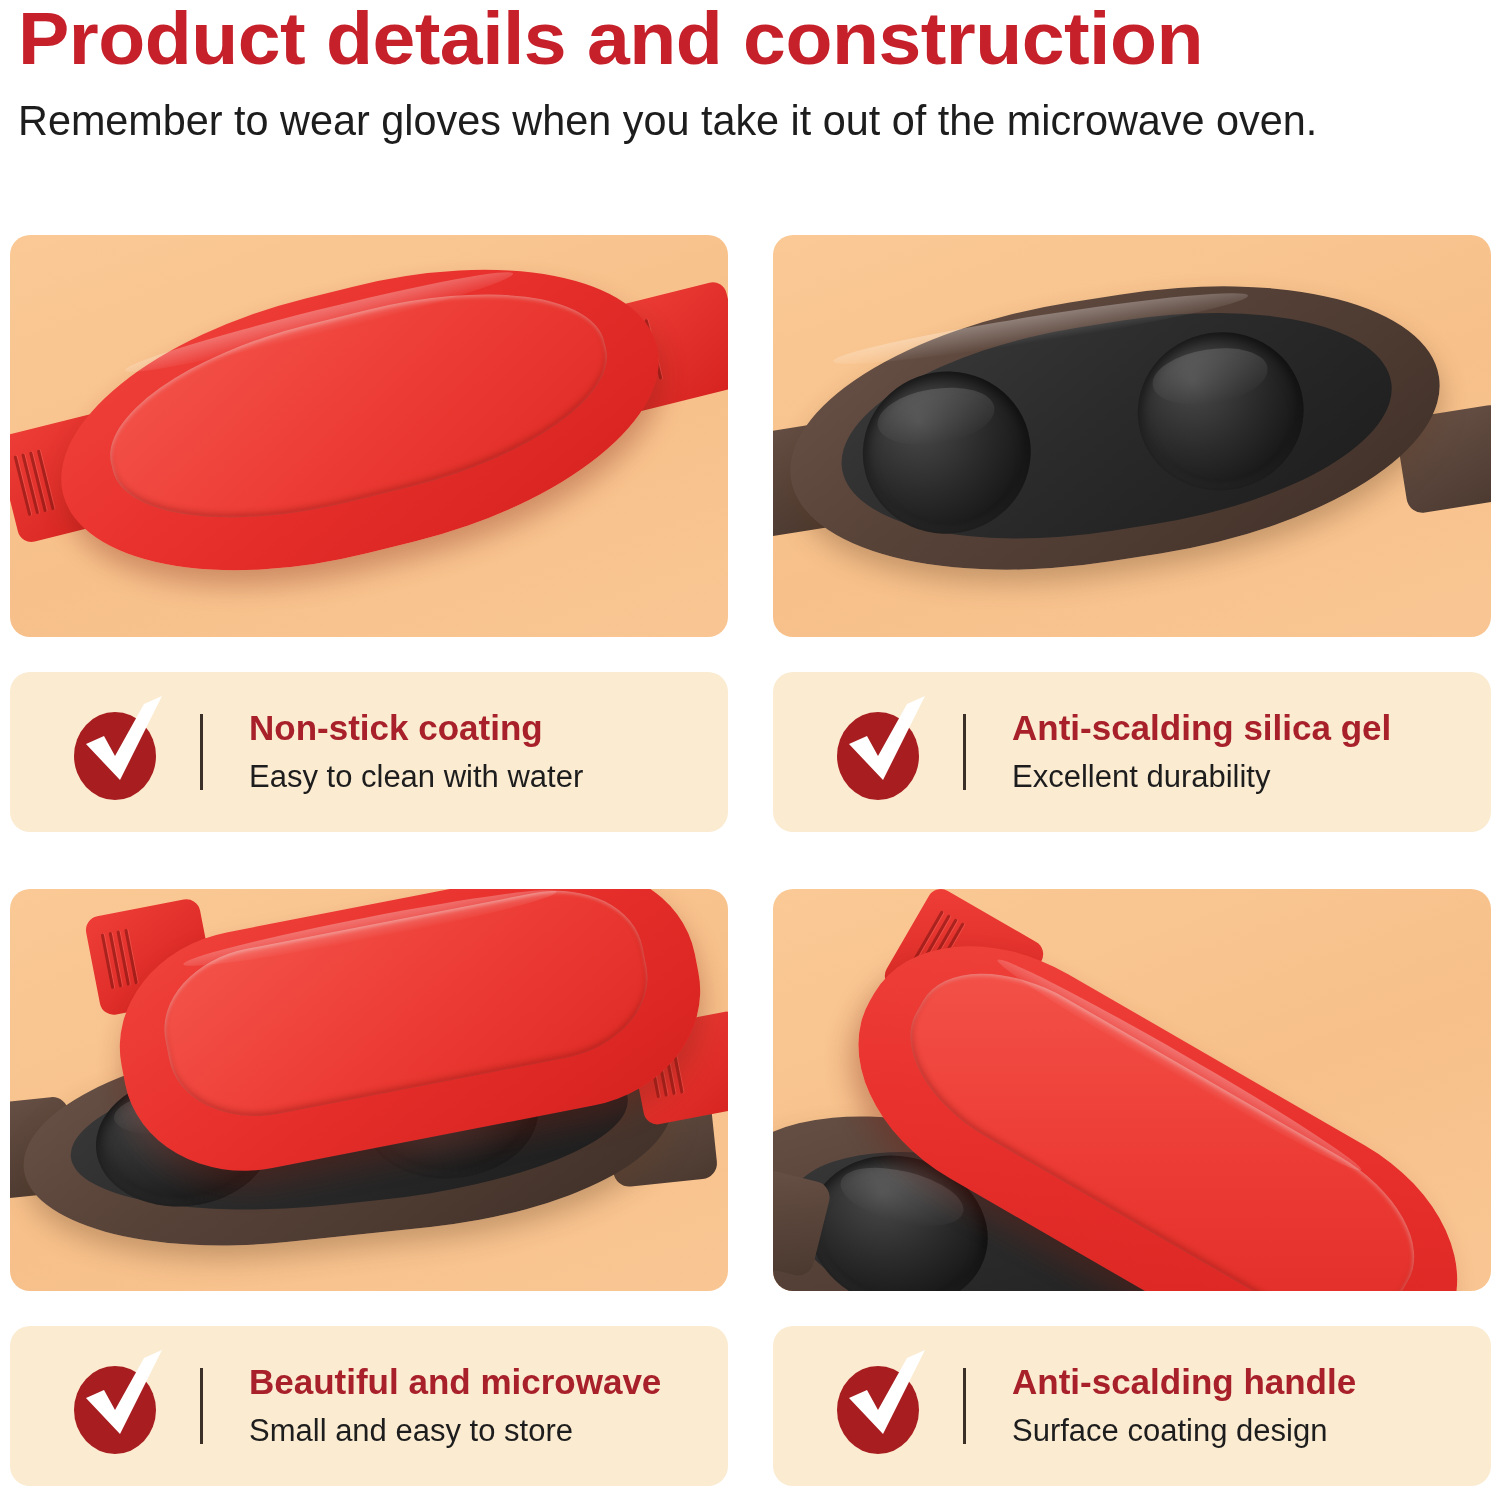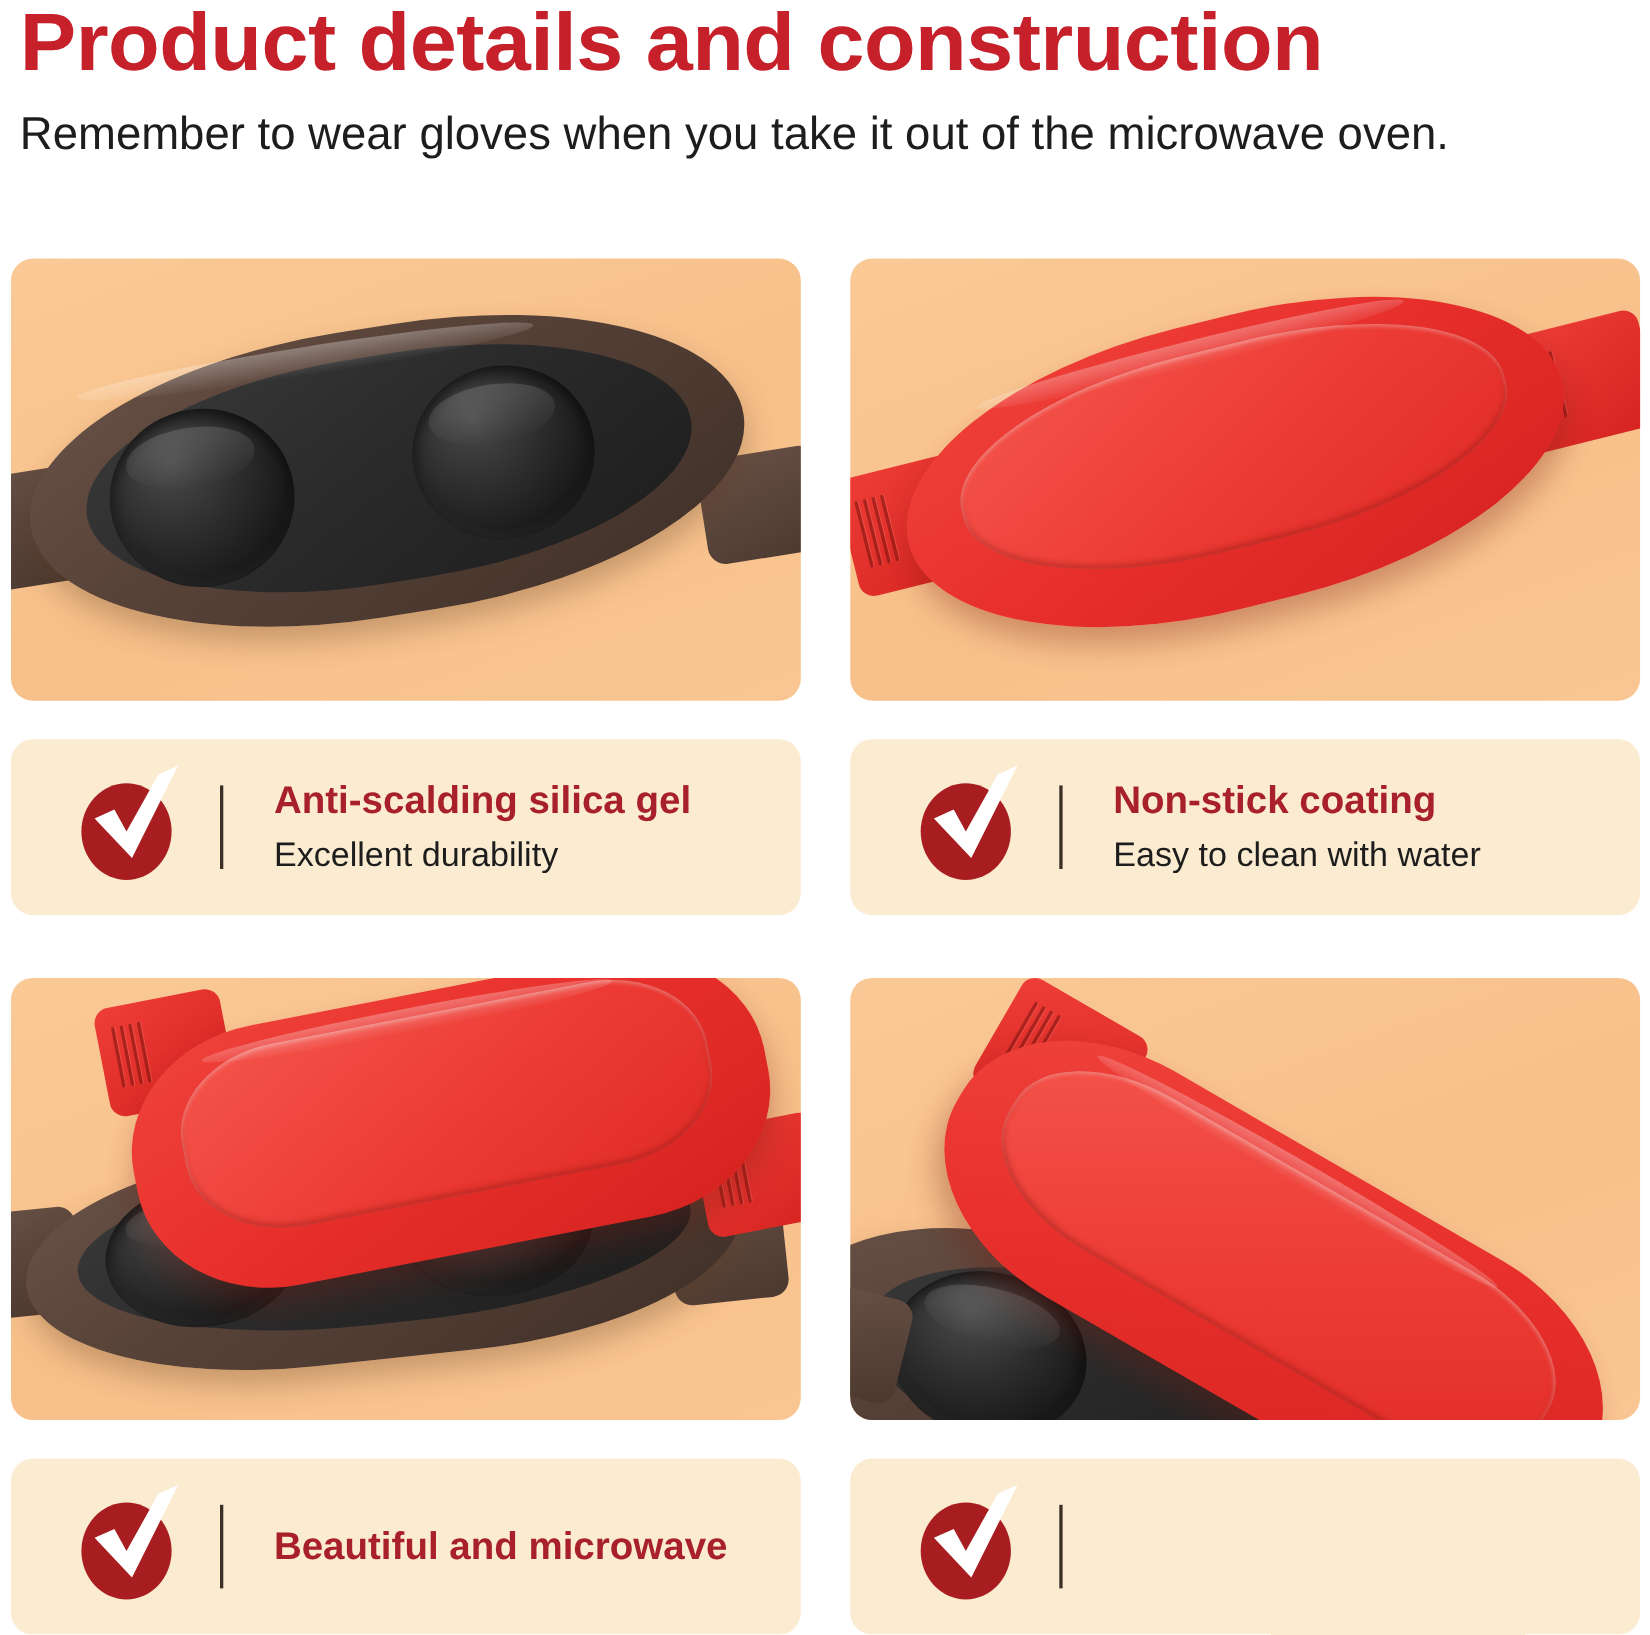--- a/index.html
+++ b/index.html
@@ -218,20 +218,60 @@
   <p class="page-subtitle">Remember to wear gloves when you take it out of the microwave oven.</p>
 </div>
 
 <div class="grid">
 
   <div class="row">
 
     <div class="col">
       <div class="photo-card">
         <div class="stage">
+          <div class="lid-handle" style="left:-4px; top:186px; width:128px; height:110px; transform:rotate(-14deg);">
+            <div class="ribs" style="left:14px; top:22px; height:62px;">
+              <i style="height:62px"></i>
+                <i style="height:62px"></i>
+                <i style="height:62px"></i>
+                <i style="height:62px"></i>
+            </div>
+          </div>
+          <div class="lid-handle" style="left:602px; top:58px; width:126px; height:108px; transform:rotate(-14deg);">
+            <div class="ribs" style="left:16px; top:20px; height:62px;">
+              <i style="height:62px"></i>
+                <i style="height:62px"></i>
+                <i style="height:62px"></i>
+                <i style="height:62px"></i>
+            </div>
+          </div>
+          <div class="lid-body" style="left:44px; top:54px; width:612px; height:262px; transform:rotate(-14deg);">
+            <div class="lid-plateau" style="left:54px; top:26px; width:508px; height:182px;"></div>
+            <div class="gloss" style="left:90px; top:14px; width:400px; height:24px;"></div>
+          </div>
+        </div>
+      </div>
+      <div class="caption-card">
+        <div class="check-badge">
+          <div class="disc"></div>
+          <svg viewBox="0 0 92 104" aria-hidden="true">
+            <path d="M16 50 L34 42 L45 62 L74 10 L92 2 L50 86 Z" fill="#ffffff"></path>
+          </svg>
+        </div>
+        <div class="divider"></div>
+        <div class="caption-text">
+          <div class="caption-title">Non-stick coating</div>
+          <div class="caption-sub">Easy to clean with water</div>
+        </div>
+      </div>
+    </div>
+
+    <div class="col">
+      <div class="photo-card">
+        <div class="stage">
 
           <div class="tab" style="left:-58px; top:196px; width:120px; height:104px; transform:rotate(-9deg);"></div>
           <div class="tab" style="left:628px; top:176px; width:110px; height:96px; transform:rotate(-9deg);"></div>
           <div class="tray-body" style="left:14px; top:62px; width:656px; height:262px; transform:rotate(-9deg);">
             <div class="tray-inner" style="left:52px; top:26px; width:556px; height:206px;">
               <div class="well" style="left:22px; top:22px; width:168px; height:162px;"></div>
               <div class="well" style="left:300px; top:26px; width:166px; height:158px;"></div>
             </div>
             <div class="gloss" style="left:60px; top:8px; width:420px; height:26px;"></div>
           </div>
@@ -244,145 +284,110 @@
             <path d="M16 50 L34 42 L45 62 L74 10 L92 2 L50 86 Z" fill="#ffffff"></path>
           </svg>
         </div>
         <div class="divider"></div>
         <div class="caption-text">
           <div class="caption-title">Anti-scalding silica gel</div>
           <div class="caption-sub">Excellent durability</div>
         </div>
       </div>
     </div>
+  </div>
+
+  <div class="row-gap"></div>
+
+  <div class="row">
 
     <div class="col">
       <div class="photo-card">
         <div class="stage">
-          <div class="lid-handle" style="left:-4px; top:186px; width:128px; height:110px; transform:rotate(-14deg);">
-            <div class="ribs" style="left:14px; top:22px; height:62px;">
-              <i style="height:62px"></i>
-                <i style="height:62px"></i>
-                <i style="height:62px"></i>
-                <i style="height:62px"></i>
-            </div>
-          </div>
-          <div class="lid-handle" style="left:602px; top:58px; width:126px; height:108px; transform:rotate(-14deg);">
-            <div class="ribs" style="left:16px; top:20px; height:62px;">
-              <i style="height:62px"></i>
-                <i style="height:62px"></i>
-                <i style="height:62px"></i>
-                <i style="height:62px"></i>
-            </div>
-          </div>
-          <div class="lid-body" style="left:44px; top:54px; width:612px; height:262px; transform:rotate(-14deg);">
-            <div class="lid-plateau" style="left:54px; top:26px; width:508px; height:182px;"></div>
-            <div class="gloss" style="left:90px; top:14px; width:400px; height:24px;"></div>
+
+          <div class="tab" style="left:-48px; top:212px; width:110px; height:96px; transform:rotate(-6deg);"></div>
+          <div class="tab" style="left:600px; top:202px; width:104px; height:92px; transform:rotate(-6deg);"></div>
+          <div class="tray-body" style="left:12px; top:146px; width:652px; height:200px; transform:rotate(-6deg); border-radius:42%/54%;">
+            <div class="tray-inner" style="left:48px; top:18px; width:560px; height:150px;">
+              <div class="well" style="left:26px; top:6px; width:176px; height:130px;"></div>
+              <div class="well" style="left:296px; top:10px; width:174px; height:126px;"></div>
+            </div>
+          </div>
+
+          <div class="lid-handle" style="left:82px; top:18px; width:116px; height:100px; transform:rotate(-11deg);">
+            <div class="ribs" style="left:14px; top:18px;">
+              <i style="height:56px"></i>
+                <i style="height:56px"></i>
+                <i style="height:56px"></i>
+                <i style="height:56px"></i>
+            </div>
+          </div>
+          <div class="lid-handle" style="left:626px; top:130px; width:112px; height:98px; transform:rotate(-11deg);">
+            <div class="ribs" style="left:16px; top:18px;">
+              <i style="height:54px"></i>
+                <i style="height:54px"></i>
+                <i style="height:54px"></i>
+                <i style="height:54px"></i>
+            </div>
+          </div>
+          <div class="lid-body" style="left:108px; top:10px; width:584px; height:240px; transform:rotate(-11deg); border-radius:22% / 46%;">
+            <div class="lid-plateau" style="left:48px; top:20px; width:486px; height:168px; border-radius:20% / 44%;"></div>
+            <div class="gloss" style="left:80px; top:12px; width:380px; height:22px;"></div>
           </div>
         </div>
       </div>
       <div class="caption-card">
         <div class="check-badge">
           <div class="disc"></div>
           <svg viewBox="0 0 92 104" aria-hidden="true">
             <path d="M16 50 L34 42 L45 62 L74 10 L92 2 L50 86 Z" fill="#ffffff"></path>
           </svg>
         </div>
         <div class="divider"></div>
         <div class="caption-text">
-          <div class="caption-title">Non-stick coating</div>
-          <div class="caption-sub">Easy to clean with water</div>
+          <div class="caption-title">Beautiful and microwave</div>
+          <div class="caption-sub">Small and easy to store</div>
         </div>
       </div>
     </div>
-  </div>
-
-  <div class="row-gap"></div>
-
-  <div class="row">
 
     <div class="col">
       <div class="photo-card">
         <div class="stage">
 
-          <div class="tab" style="left:-48px; top:212px; width:110px; height:96px; transform:rotate(-6deg);"></div>
-          <div class="tab" style="left:600px; top:202px; width:104px; height:92px; transform:rotate(-6deg);"></div>
-          <div class="tray-body" style="left:12px; top:146px; width:652px; height:200px; transform:rotate(-6deg); border-radius:42%/54%;">
-            <div class="tray-inner" style="left:48px; top:18px; width:560px; height:150px;">
-              <div class="well" style="left:26px; top:6px; width:176px; height:130px;"></div>
-              <div class="well" style="left:296px; top:10px; width:174px; height:126px;"></div>
-            </div>
-          </div>
-
-          <div class="lid-handle" style="left:82px; top:18px; width:116px; height:100px; transform:rotate(-11deg);">
-            <div class="ribs" style="left:14px; top:18px;">
-              <i style="height:56px"></i>
-                <i style="height:56px"></i>
-                <i style="height:56px"></i>
-                <i style="height:56px"></i>
-            </div>
-          </div>
-          <div class="lid-handle" style="left:626px; top:130px; width:112px; height:98px; transform:rotate(-11deg);">
-            <div class="ribs" style="left:16px; top:18px;">
-              <i style="height:54px"></i>
-                <i style="height:54px"></i>
-                <i style="height:54px"></i>
-                <i style="height:54px"></i>
-            </div>
-          </div>
-          <div class="lid-body" style="left:108px; top:10px; width:584px; height:240px; transform:rotate(-11deg); border-radius:22% / 46%;">
-            <div class="lid-plateau" style="left:48px; top:20px; width:486px; height:168px; border-radius:20% / 44%;"></div>
-            <div class="gloss" style="left:80px; top:12px; width:380px; height:22px;"></div>
+          <div class="tray-body" style="left:-60px; top:248px; width:520px; height:220px; transform:rotate(14deg); border-radius:40% / 50%;">
+            <div class="tray-inner" style="left:70px; top:24px; width:420px; height:170px;">
+              <div class="well" style="left:24px; top:14px; width:180px; height:150px;"></div>
+            </div>
+          </div>
+          <div class="tab" style="left:-60px; top:282px; width:110px; height:96px; transform:rotate(14deg);"></div>
+
+          <div class="lid-handle" style="left:126px; top:20px; width:130px; height:112px; transform:rotate(30deg);">
+            <div class="ribs" style="left:18px; top:20px;">
+              <i style="height:64px"></i>
+                <i style="height:64px"></i>
+                <i style="height:64px"></i>
+                <i style="height:64px"></i>
+            </div>
+          </div>
+          <div class="lid-body" style="left:158px; top:6px; width:660px; height:236px; transform:rotate(30deg); transform-origin:left top; border-radius:24% / 48%;">
+            <div class="lid-plateau" style="left:46px; top:22px; width:560px; height:160px; border-radius:22% / 46%;"></div>
+            <div class="gloss" style="left:90px; top:12px; width:420px; height:22px;"></div>
           </div>
         </div>
       </div>
       <div class="caption-card">
         <div class="check-badge">
           <div class="disc"></div>
           <svg viewBox="0 0 92 104" aria-hidden="true">
             <path d="M16 50 L34 42 L45 62 L74 10 L92 2 L50 86 Z" fill="#ffffff"></path>
           </svg>
         </div>
         <div class="divider"></div>
         <div class="caption-text">
-          <div class="caption-title">Beautiful and microwave</div>
-        </div>
-      </div>
-    </div>
-
-    <div class="col">
-      <div class="photo-card">
-        <div class="stage">
-
-          <div class="tray-body" style="left:-60px; top:248px; width:520px; height:220px; transform:rotate(14deg); border-radius:40% / 50%;">
-            <div class="tray-inner" style="left:70px; top:24px; width:420px; height:170px;">
-              <div class="well" style="left:24px; top:14px; width:180px; height:150px;"></div>
-            </div>
-          </div>
-          <div class="tab" style="left:-60px; top:282px; width:110px; height:96px; transform:rotate(14deg);"></div>
-
-          <div class="lid-handle" style="left:126px; top:20px; width:130px; height:112px; transform:rotate(30deg);">
-            <div class="ribs" style="left:18px; top:20px;">
-              <i style="height:64px"></i>
-                <i style="height:64px"></i>
-                <i style="height:64px"></i>
-                <i style="height:64px"></i>
-            </div>
-          </div>
-          <div class="lid-body" style="left:158px; top:6px; width:660px; height:236px; transform:rotate(30deg); transform-origin:left top; border-radius:24% / 48%;">
-            <div class="lid-plateau" style="left:46px; top:22px; width:560px; height:160px; border-radius:22% / 46%;"></div>
-            <div class="gloss" style="left:90px; top:12px; width:420px; height:22px;"></div>
-          </div>
-        </div>
-      </div>
-      <div class="caption-card">
-        <div class="check-badge">
-          <div class="disc"></div>
-          <svg viewBox="0 0 92 104" aria-hidden="true">
-            <path d="M16 50 L34 42 L45 62 L74 10 L92 2 L50 86 Z" fill="#ffffff"></path>
-          </svg>
-        </div>
-        <div class="divider"></div>
+          <div class="caption-title">Anti-scalding handle</div>
+          <div class="caption-sub">Surface coating design</div>
+        </div>
       </div>
     </div>
   </div>
 
 </div>
 
 </body></html>

